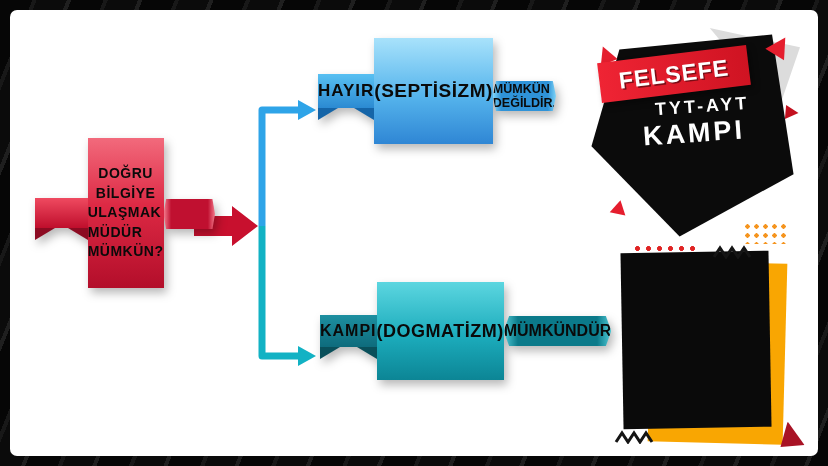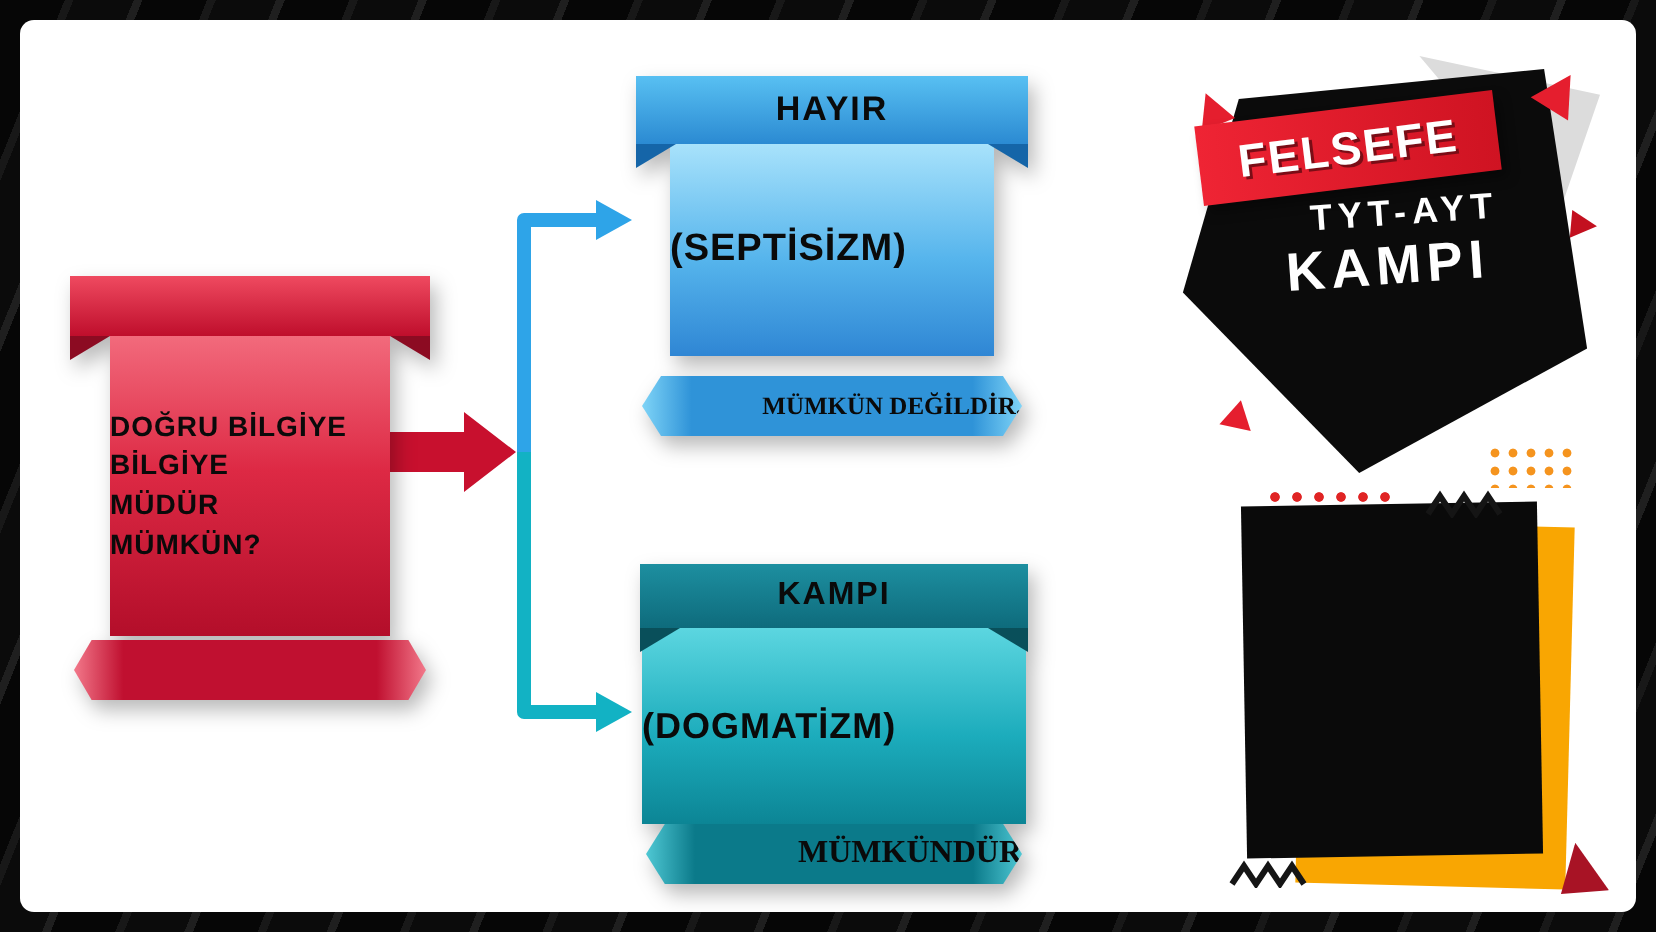--- a/index.html
+++ b/index.html
@@ -12,32 +12,32 @@
       #060606 0 30px,#181818 30px 34px,#0b0b0b 34px 62px,#1f1f1f 62px 66px);}
 
   
   .canvas{position:absolute;left:10px;top:10px;width:808px;height:446px;
     background:#ffffff;border-radius:7px;overflow:hidden;}
 
   
   .connectors{position:absolute;left:0;top:0;}
 
   
-  .scroll{position:absolute;display:flex;flex-direction:column;align-items:center;
+  .scroll{position:absolute;display:flex;flex-direction:row;align-items:center;
           filter:drop-shadow(3px 5px 5px rgba(0,0,0,.28));}
   .cap{position:relative;width:100%;display:flex;align-items:center;justify-content:center;}
   .cap-text{font-weight:bold;color:#0a0a0a;letter-spacing:1px;}
   .fold{position:absolute;top:100%;width:0;height:0;}
   .fold-l{left:0;border-top:12px solid var(--fold);border-right:20px solid transparent;}
   .fold-r{right:0;border-top:12px solid var(--fold);border-left:20px solid transparent;}
   .sbody{display:flex;flex-direction:column;align-items:flex-start;justify-content:center;
          text-align:center;font-weight:bold;color:#0a0a0a;}
   .banner{position:relative;display:flex;align-items:center;justify-content:flex-end;
           clip-path:polygon(0 50%,5% 0,95% 0,100% 50%,95% 100%,5% 100%);
-          font-weight:bold;color:#0a0a0a;font-family:Liberation Serif, serif;}
+          font-weight:bold;color:#0a0a0a;}
 
   
   .red-scroll{left:25px;top:128px;width:180px;--fold:#8c0b22;}
   .red-scroll .cap{height:30px;background:linear-gradient(180deg,#ef4a60,#bf0e2c);}
   .red-scroll .sbody{width:140px;height:150px;font-size:14px;line-height:1.4;letter-spacing:.5px;
       background:linear-gradient(180deg,#f26a7c 0%,#dd2944 45%,#b30e2a 100%);}
   .red-scroll .banner{width:176px;height:30px;margin-top:2px;
       background:linear-gradient(90deg,#f2788a 0%,#c01030 14%,#c01030 86%,#f2788a 100%);}
 
   
@@ -122,21 +122,21 @@
       </g>
     </svg>
 
     <div class="scroll red-scroll">
       <div class="cap">
         <span class="fold fold-l"></span>
         <span class="fold fold-r"></span>
       </div>
       <div class="sbody">
         <div>DOĞRU BİLGİYE</div>
-        <div>BİLGİYE</div>
+        <div>ULAŞMAK</div>
         <div>MÜDÜR</div>
         <div>MÜMKÜN?</div>
       </div>
       <div class="banner"></div>
     </div>
 
     <div class="scroll blue-scroll">
       <div class="cap">
         <span class="fold fold-l"></span>
         <span class="fold fold-r"></span>

